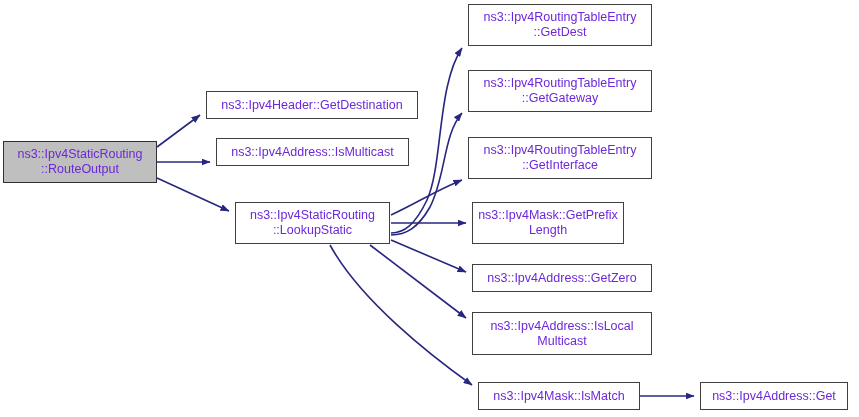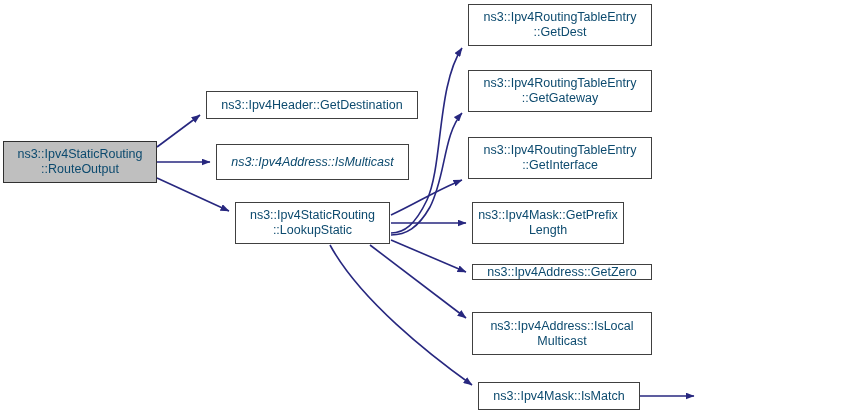--- a/index.html
+++ b/index.html
@@ -21,21 +21,21 @@
     top: 0;
     width: 859px;
     height: 417px;
     pointer-events: none;
   }
   .node {
     position: absolute;
     box-sizing: border-box;
     border: 1px solid #404040;
     background: #ffffff;
-    color: #0c4a6e;
+    color: #6d28d9;
     font-size: 12.5px;
     line-height: 15px;
     text-align: center;
     display: flex;
     align-items: center;
     justify-content: center;
     white-space: pre-line;
     letter-spacing: 0px;
   }
   .node.current {
@@ -76,38 +76,39 @@
     <path d="M330,245 C 360,300 430,355 472,385" fill="none" stroke="#27277f" stroke-width="1.6" marker-end="url(#arrowhead)"></path>
 
     <path d="M640,396 L694,396" fill="none" stroke="#27277f" stroke-width="1.6" marker-end="url(#arrowhead)"></path>
   </svg>
 
   <div class="node current" style="left:3px;top:141px;width:154px;height:42px;">ns3::Ipv4StaticRouting
 ::RouteOutput</div>
 
   <div class="node" style="left:206px;top:91px;width:212px;height:28px;">ns3::Ipv4Header::GetDestination</div>
 
-  <div class="node" style="left:216px;top:144px;width:193px;height:36px;font-style:italic;">ns3::Ipv4Address::IsMulticast</div>
+  <div class="node" style="left:216px;top:138px;width:193px;height:28px;">ns3::Ipv4Address::IsMulticast</div>
 
   <div class="node" style="left:235px;top:202px;width:155px;height:42px;">ns3::Ipv4StaticRouting
 ::LookupStatic</div>
 
   <div class="node" style="left:468px;top:4px;width:184px;height:42px;">ns3::Ipv4RoutingTableEntry
 ::GetDest</div>
 
   <div class="node" style="left:468px;top:70px;width:184px;height:42px;">ns3::Ipv4RoutingTableEntry
 ::GetGateway</div>
 
   <div class="node" style="left:468px;top:137px;width:184px;height:42px;">ns3::Ipv4RoutingTableEntry
 ::GetInterface</div>
 
   <div class="node" style="left:472px;top:202px;width:152px;height:42px;">ns3::Ipv4Mask::GetPrefix
 Length</div>
 
-  <div class="node" style="left:472px;top:264px;width:180px;height:16px;">ns3::Ipv4Address::GetZero</div>
+  <div class="node" style="left:472px;top:264px;width:180px;height:28px;">ns3::Ipv4Address::GetZero</div>
 
   <div class="node" style="left:472px;top:312px;width:180px;height:43px;">ns3::Ipv4Address::IsLocal
 Multicast</div>
 
   <div class="node" style="left:478px;top:382px;width:162px;height:28px;">ns3::Ipv4Mask::IsMatch</div>
 
+  <div class="node" style="left:700px;top:382px;width:148px;height:28px;">ns3::Ipv4Address::Get</div>
 
 </div>
 
 </body></html>

